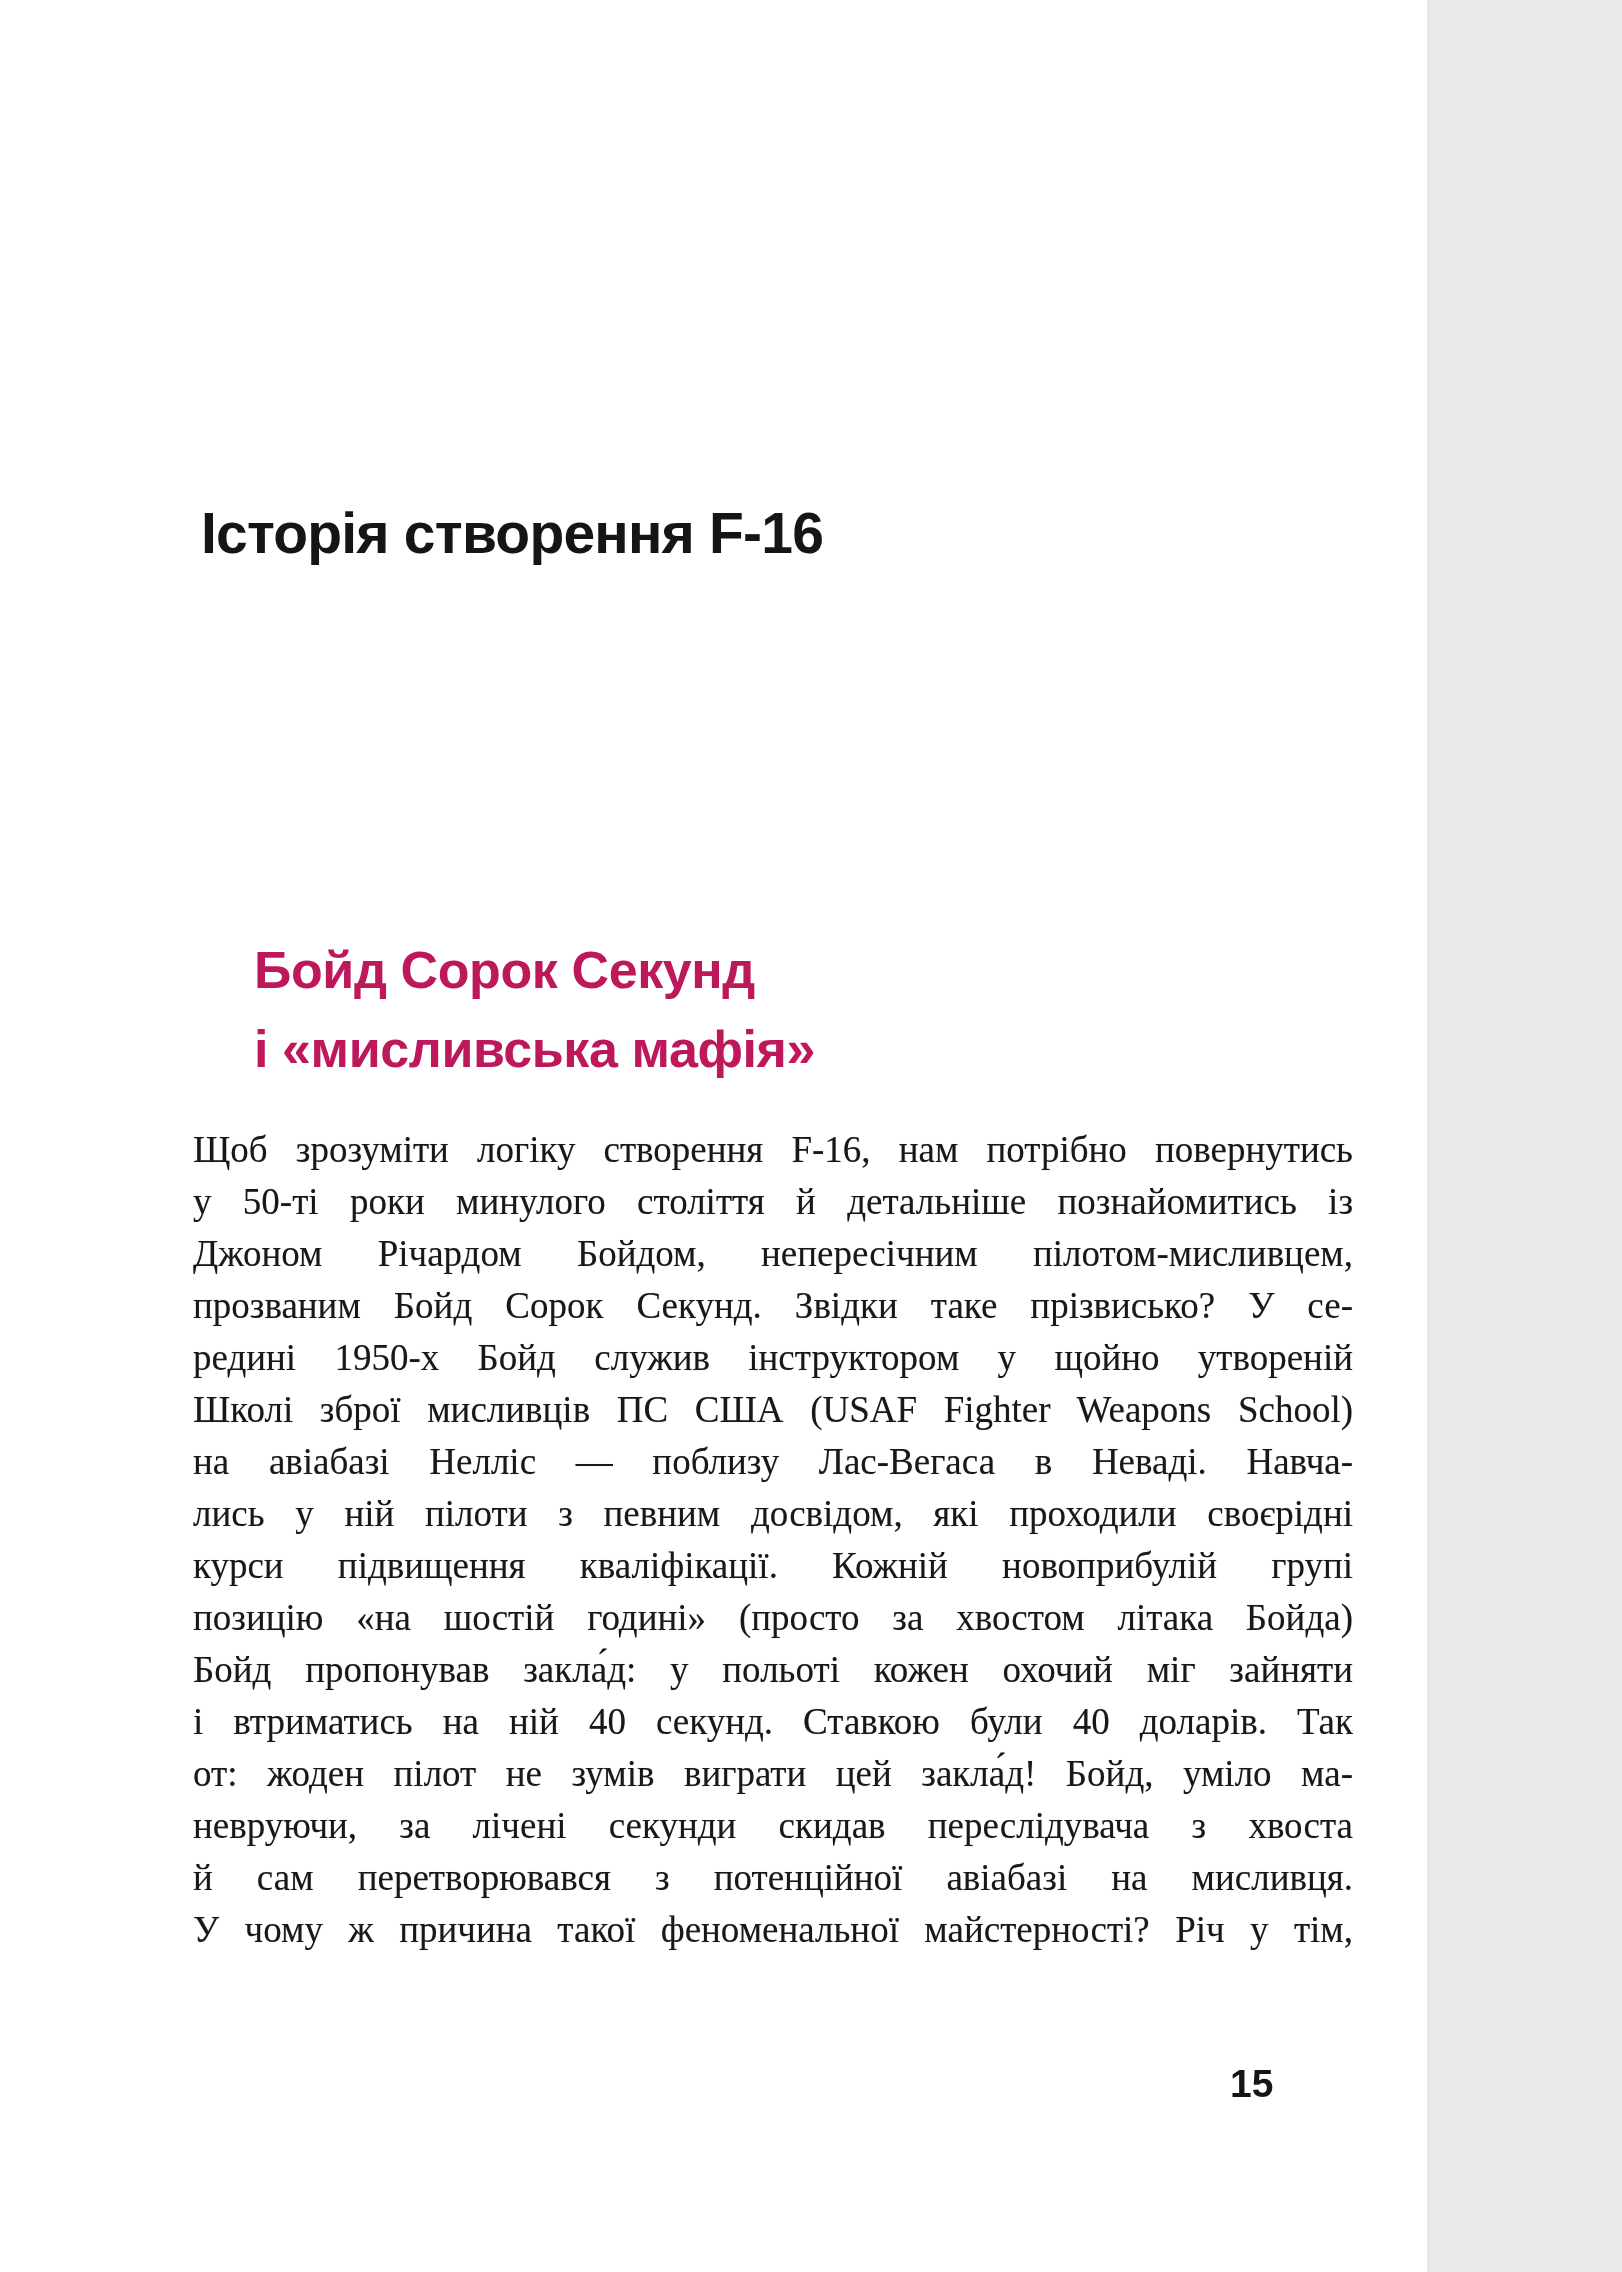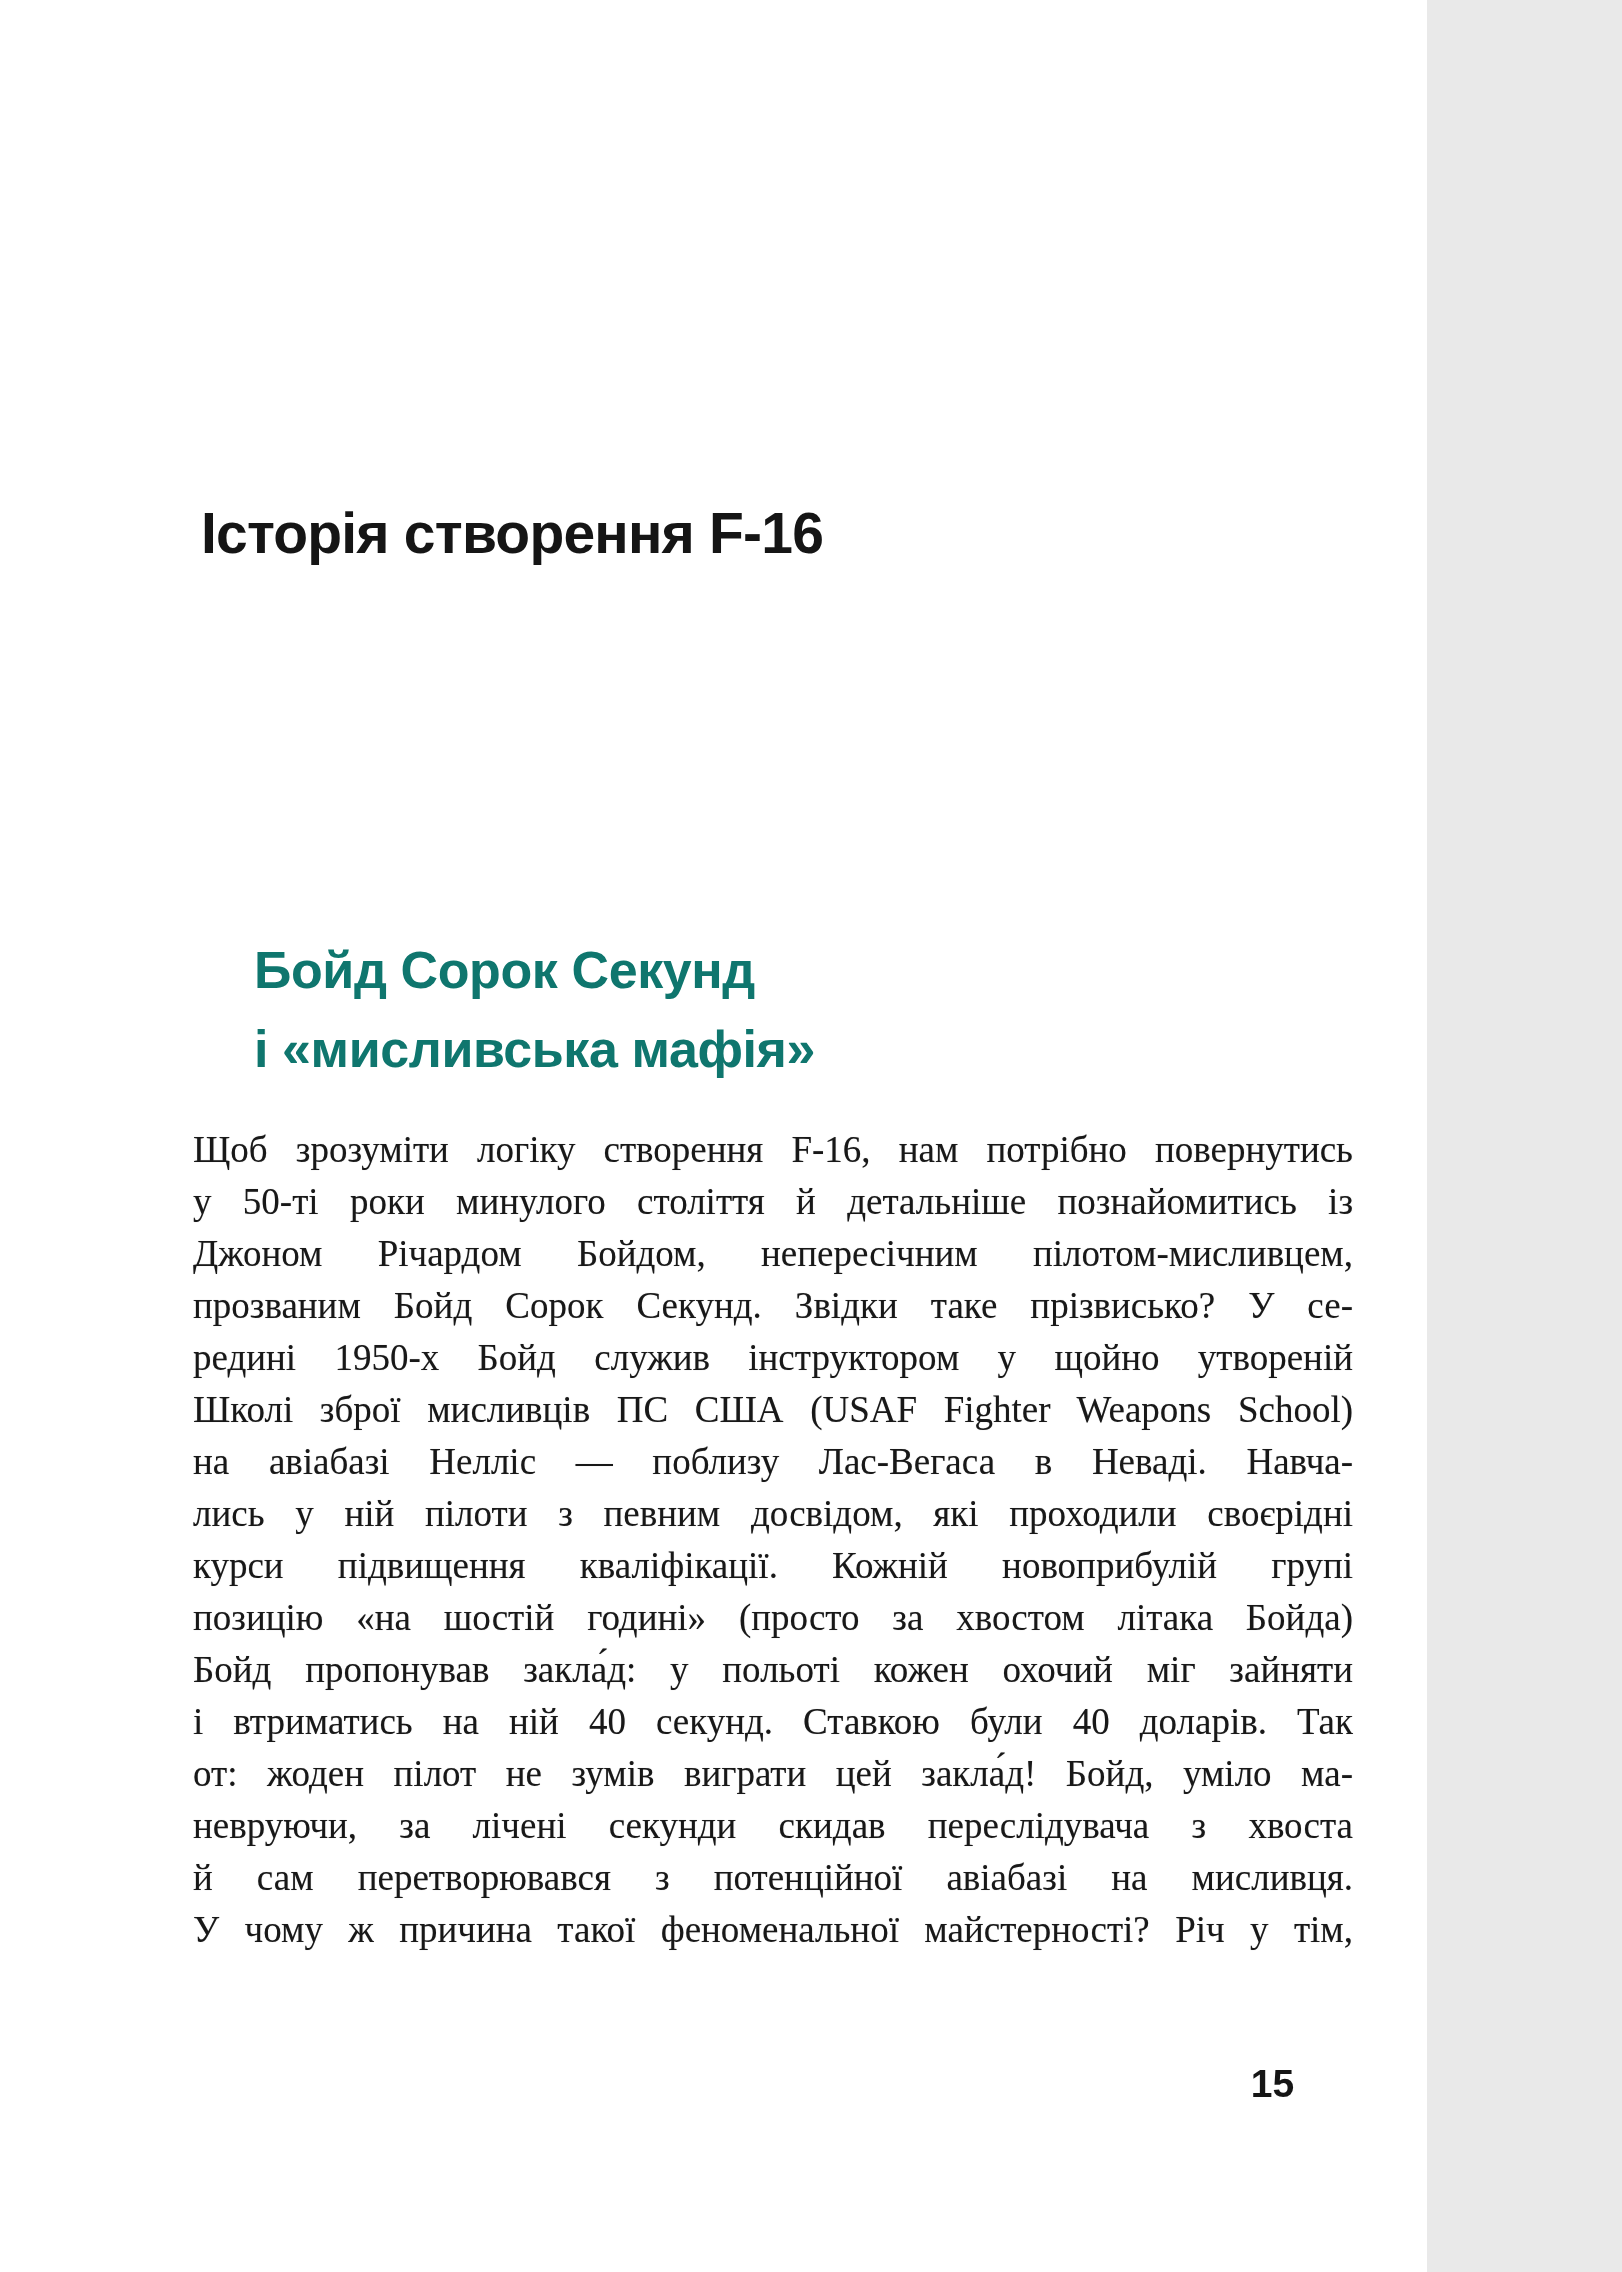--- a/index.html
+++ b/index.html
@@ -31,21 +31,21 @@
   }
   .section-subtitle {
     position: absolute;
     left: 254px;
     top: 931px;
     font-family: "Liberation Sans", sans-serif;
     font-weight: 700;
     font-size: 52px;
     line-height: 79px;
     letter-spacing: -0.4px;
-    color: #0f766e;
+    color: #be185d;
     white-space: nowrap;
   }
   .body-text {
     position: absolute;
     left: 193px;
     top: 1124px;
     width: 1160px;
     font-size: 37px;
     line-height: 52px;
     color: #181818;
@@ -54,21 +54,21 @@
   .body-line {
     text-align: justify;
     text-align-last: justify;
     white-space: normal;
   }
   .page-number {
     position: absolute;
     left: 1230px;
     top: 2062px;
     width: 85px;
-    text-align: center;
+    text-align: left;
     font-family: "Liberation Sans", sans-serif;
     font-weight: 700;
     font-size: 39px;
     color: #151515;
   }
 </style>
 </head>
 <body>
 
 <div class="page">

